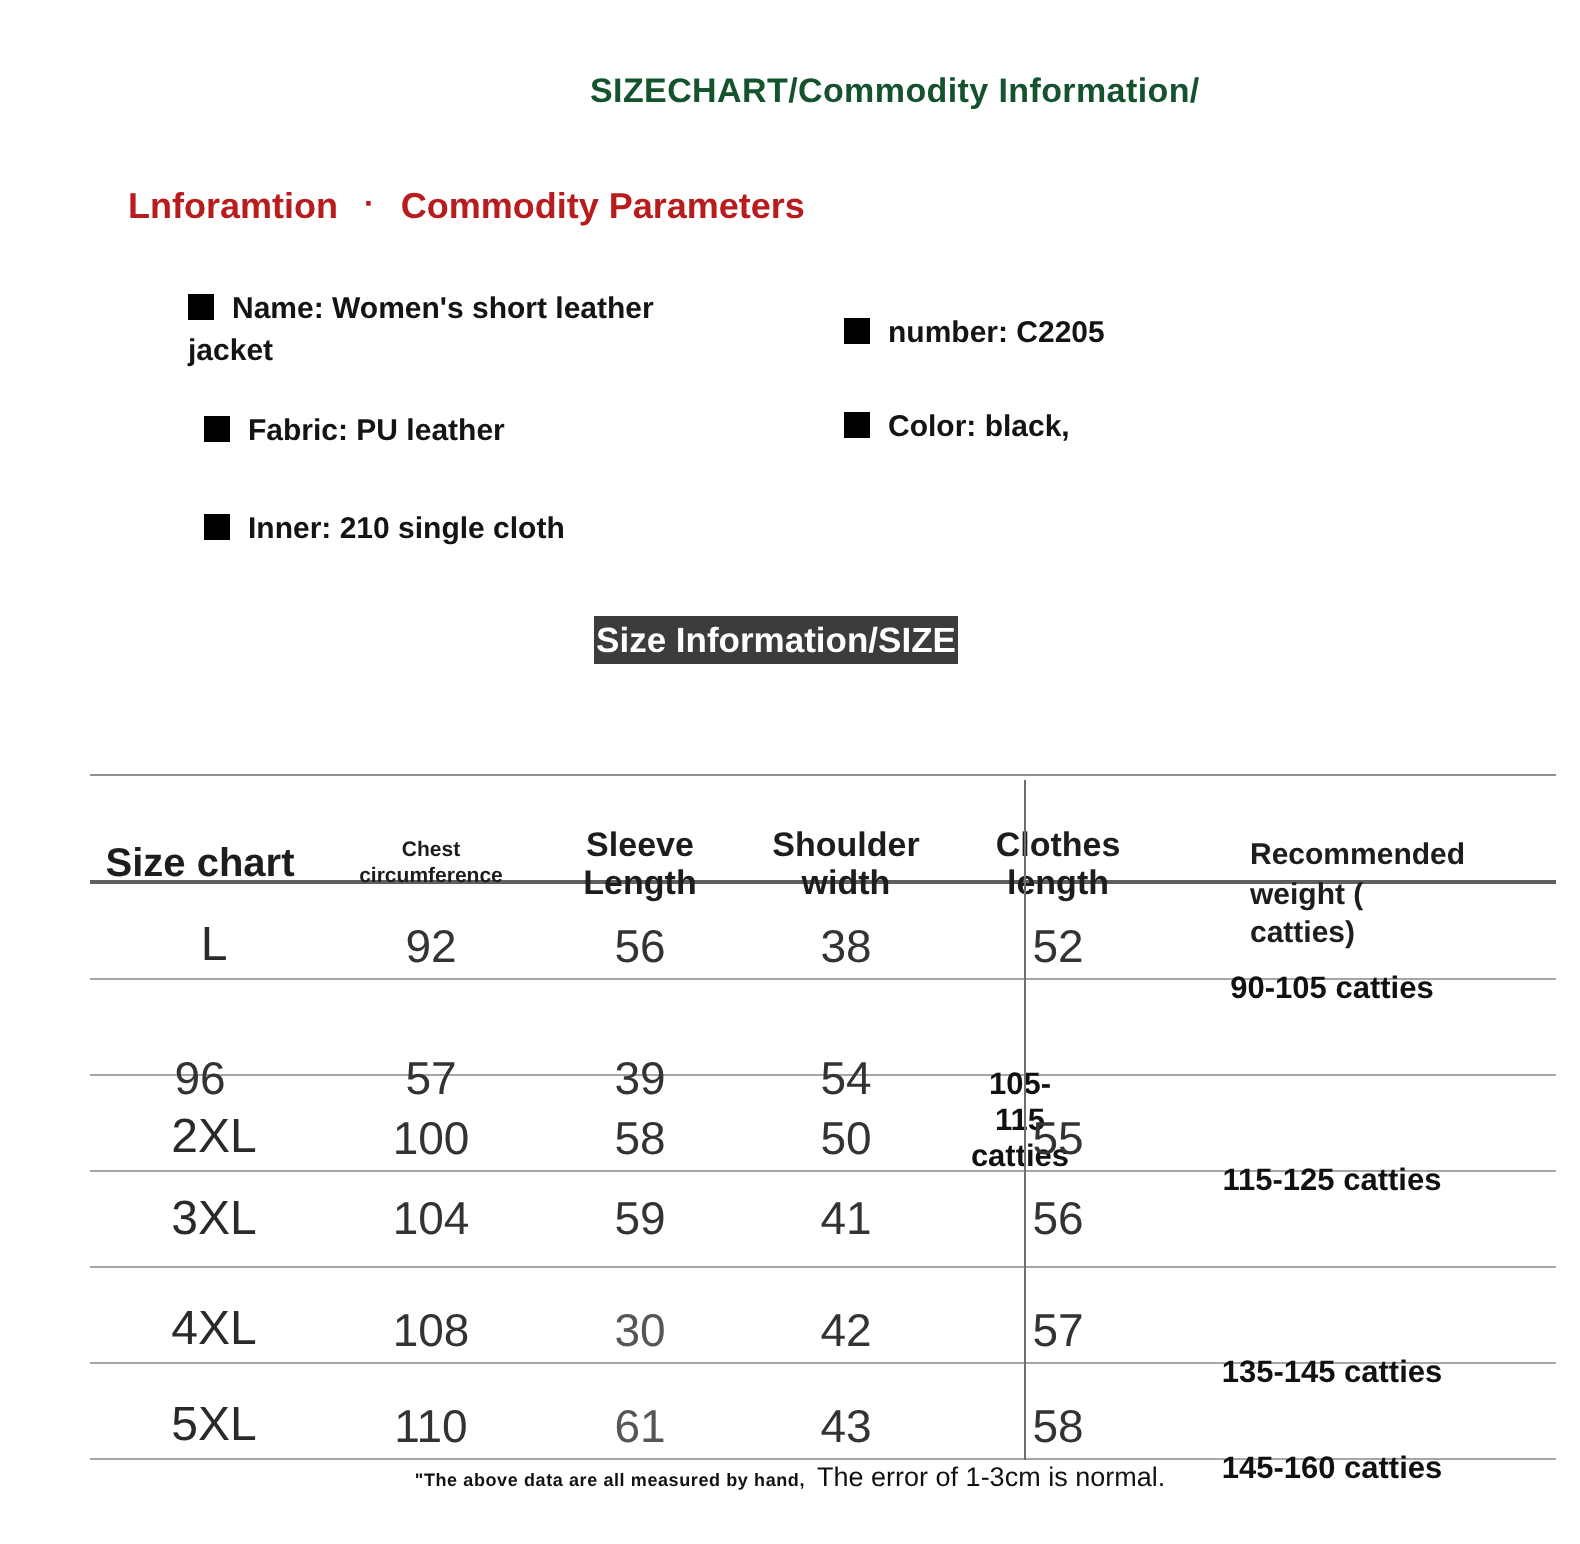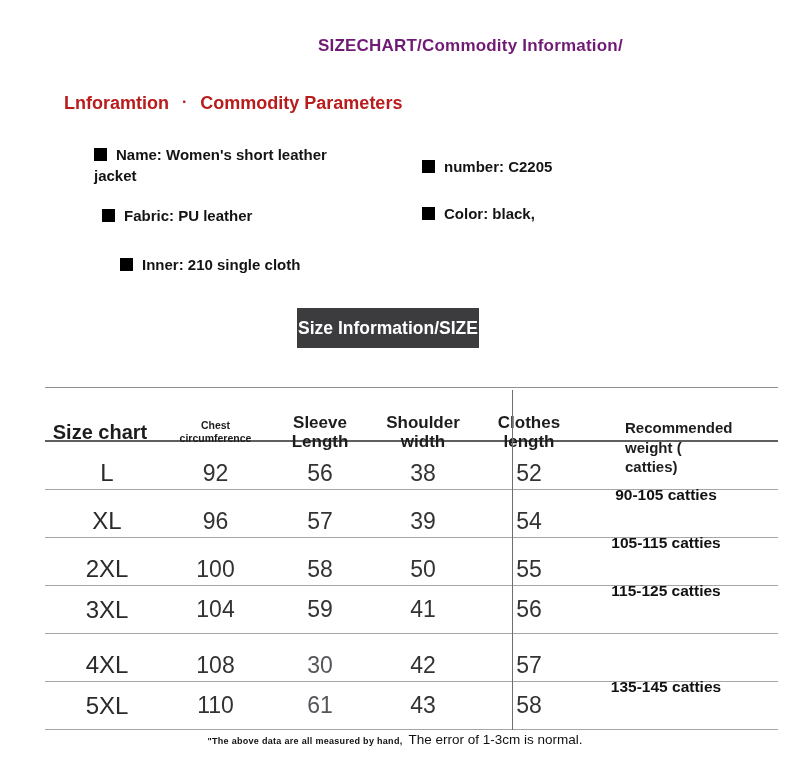--- a/index.html
+++ b/index.html
@@ -6,22 +6,22 @@
   .page{
     position:relative;
     width:790px;height:772px;
     background:#ffffff;
     font-family:"Liberation Sans",sans-serif;
     color:#231f20;
     overflow:hidden;
   }
   
   .main-title{
-    position:absolute;left:318px;top:36px;
-    font-size:17px;font-weight:700;letter-spacing:.2px;color:#701a75;
+    position:absolute;left:295px;top:36px;
+    font-size:17px;font-weight:700;letter-spacing:.2px;color:#14532d;
     white-space:nowrap;
   }
   
   .section-heading{
     position:absolute;left:64px;top:93px;
     font-size:18px;font-weight:700;color:#b91c1c;white-space:nowrap;
   }
   .section-heading .sep{margin:0 13px;font-size:16px;position:relative;top:-2px;}
   
   .param{
@@ -29,24 +29,24 @@
     font-size:15px;font-weight:700;line-height:1.4;color:#141414;
   }
   .sq{
     display:inline-block;width:13px;height:13px;background:#000;
     margin-right:9px;transform:translateY(1px);
   }
   .param-name  {left:94px; top:144px;width:268px;}
   .param-number{left:422px;top:156px;white-space:nowrap;}
   .param-fabric{left:102px;top:205px;white-space:nowrap;}
   .param-color {left:422px;top:203px;white-space:nowrap;}
-  .param-inner {left:120px;top:254px;white-space:nowrap;}
+  .param-inner {left:102px;top:254px;white-space:nowrap;}
   
   .size-banner{
-    position:absolute;left:297px;top:308px;width:182px;height:40px;
+    position:absolute;left:297px;top:308px;width:182px;height:24px;
     background:#3c3c3f;color:#ffffff;
     display:flex;align-items:center;justify-content:center;
     font-size:17.5px;font-weight:700;white-space:nowrap;
   }
   
   .size-table{
     position:absolute;left:45px;top:387px;width:733px;
   }
   .t-head,.t-row{
     display:grid;
@@ -132,21 +132,20 @@
     <div class="t-row">
       <div class="td td-size">L</div>
       <div class="td td-num">92</div>
       <div class="td td-num">56</div>
       <div class="td td-num">38</div>
       <div class="td td-num">52</div>
       <div class="td td-weight">90-105 catties</div>
     </div>
 
     <div class="t-row">
-      <div class="td td-size">XL</div>
       <div class="td td-num">96</div>
       <div class="td td-num">57</div>
       <div class="td td-num">39</div>
       <div class="td td-num">54</div>
       <div class="td td-weight">105-115 catties</div>
     </div>
 
     <div class="t-row">
       <div class="td td-size">2XL</div>
       <div class="td td-num">100</div>
@@ -172,20 +171,21 @@
       <div class="td td-num">57</div>
       <div class="td td-weight">135-145 catties</div>
     </div>
 
     <div class="t-row">
       <div class="td td-size">5XL</div>
       <div class="td td-num">110</div>
       <div class="td td-num muted">61</div>
       <div class="td td-num">43</div>
       <div class="td td-num">58</div>
+      <div class="td td-weight">145-160 catties</div>
     </div>
 
     <div class="v-divider"></div>
   </div>
 
   <div class="footnote">
     <span class="fn-small">"The above data are all measured by hand,</span><span class="fn-large">The error of 1-3cm is normal.</span>
   </div>
 
 </div>

